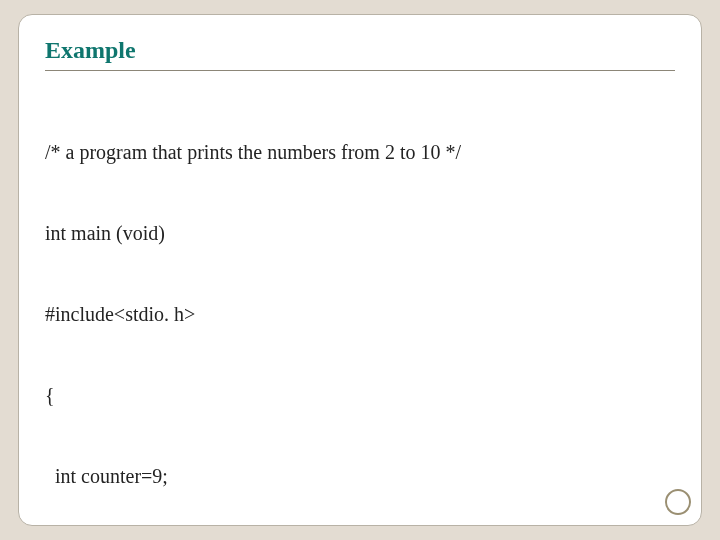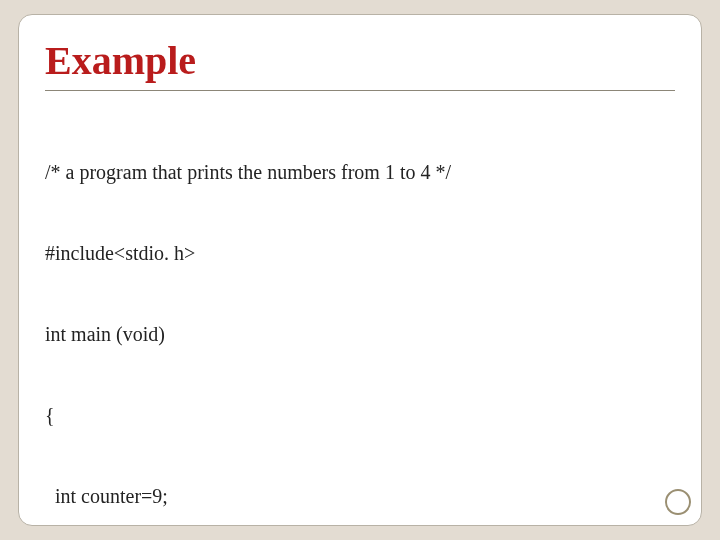--- a/index.html
+++ b/index.html
@@ -15,23 +15,23 @@
     box-sizing: border-box;
     margin: 14px 18px;
     width: calc(720px - 36px);
     height: calc(540px - 28px);
     background: #ffffff;
     border: 1px solid #b8b2a6;
     border-radius: 14px;
     padding: 22px 26px 20px 26px;
   }
   .title {
-    font-size: 40px;
+    font-size: 24px;
     font-weight: bold;
-    color: #b91c1c;
+    color: #0f766e;
     margin: 0 0 6px 0;
   }
   .rule {
     border: none;
     border-top: 1px solid #8c8678;
     margin: 6px 0 14px 0;
   }
   .code {
     font-size: 20px;
     line-height: 1.35;
@@ -49,23 +49,23 @@
     background: #ffffff;
   }
 </style>
 </head>
 <body>
 
 <div class="slide">
   <h1 class="title">Example</h1>
   <hr class="rule">
   <div class="code">
-    <div>/* a program that prints the numbers from 1 to 4 */</div>
+    <div>/* a program that prints the numbers from 2 to 10 */</div>
+    <div>int main (void)</div>
     <div>#include&lt;stdio. h&gt;</div>
-    <div>int main (void)</div>
     <div>{</div>
     <div>  int counter=9;</div>
     
     
     
     
     
     
     
     

